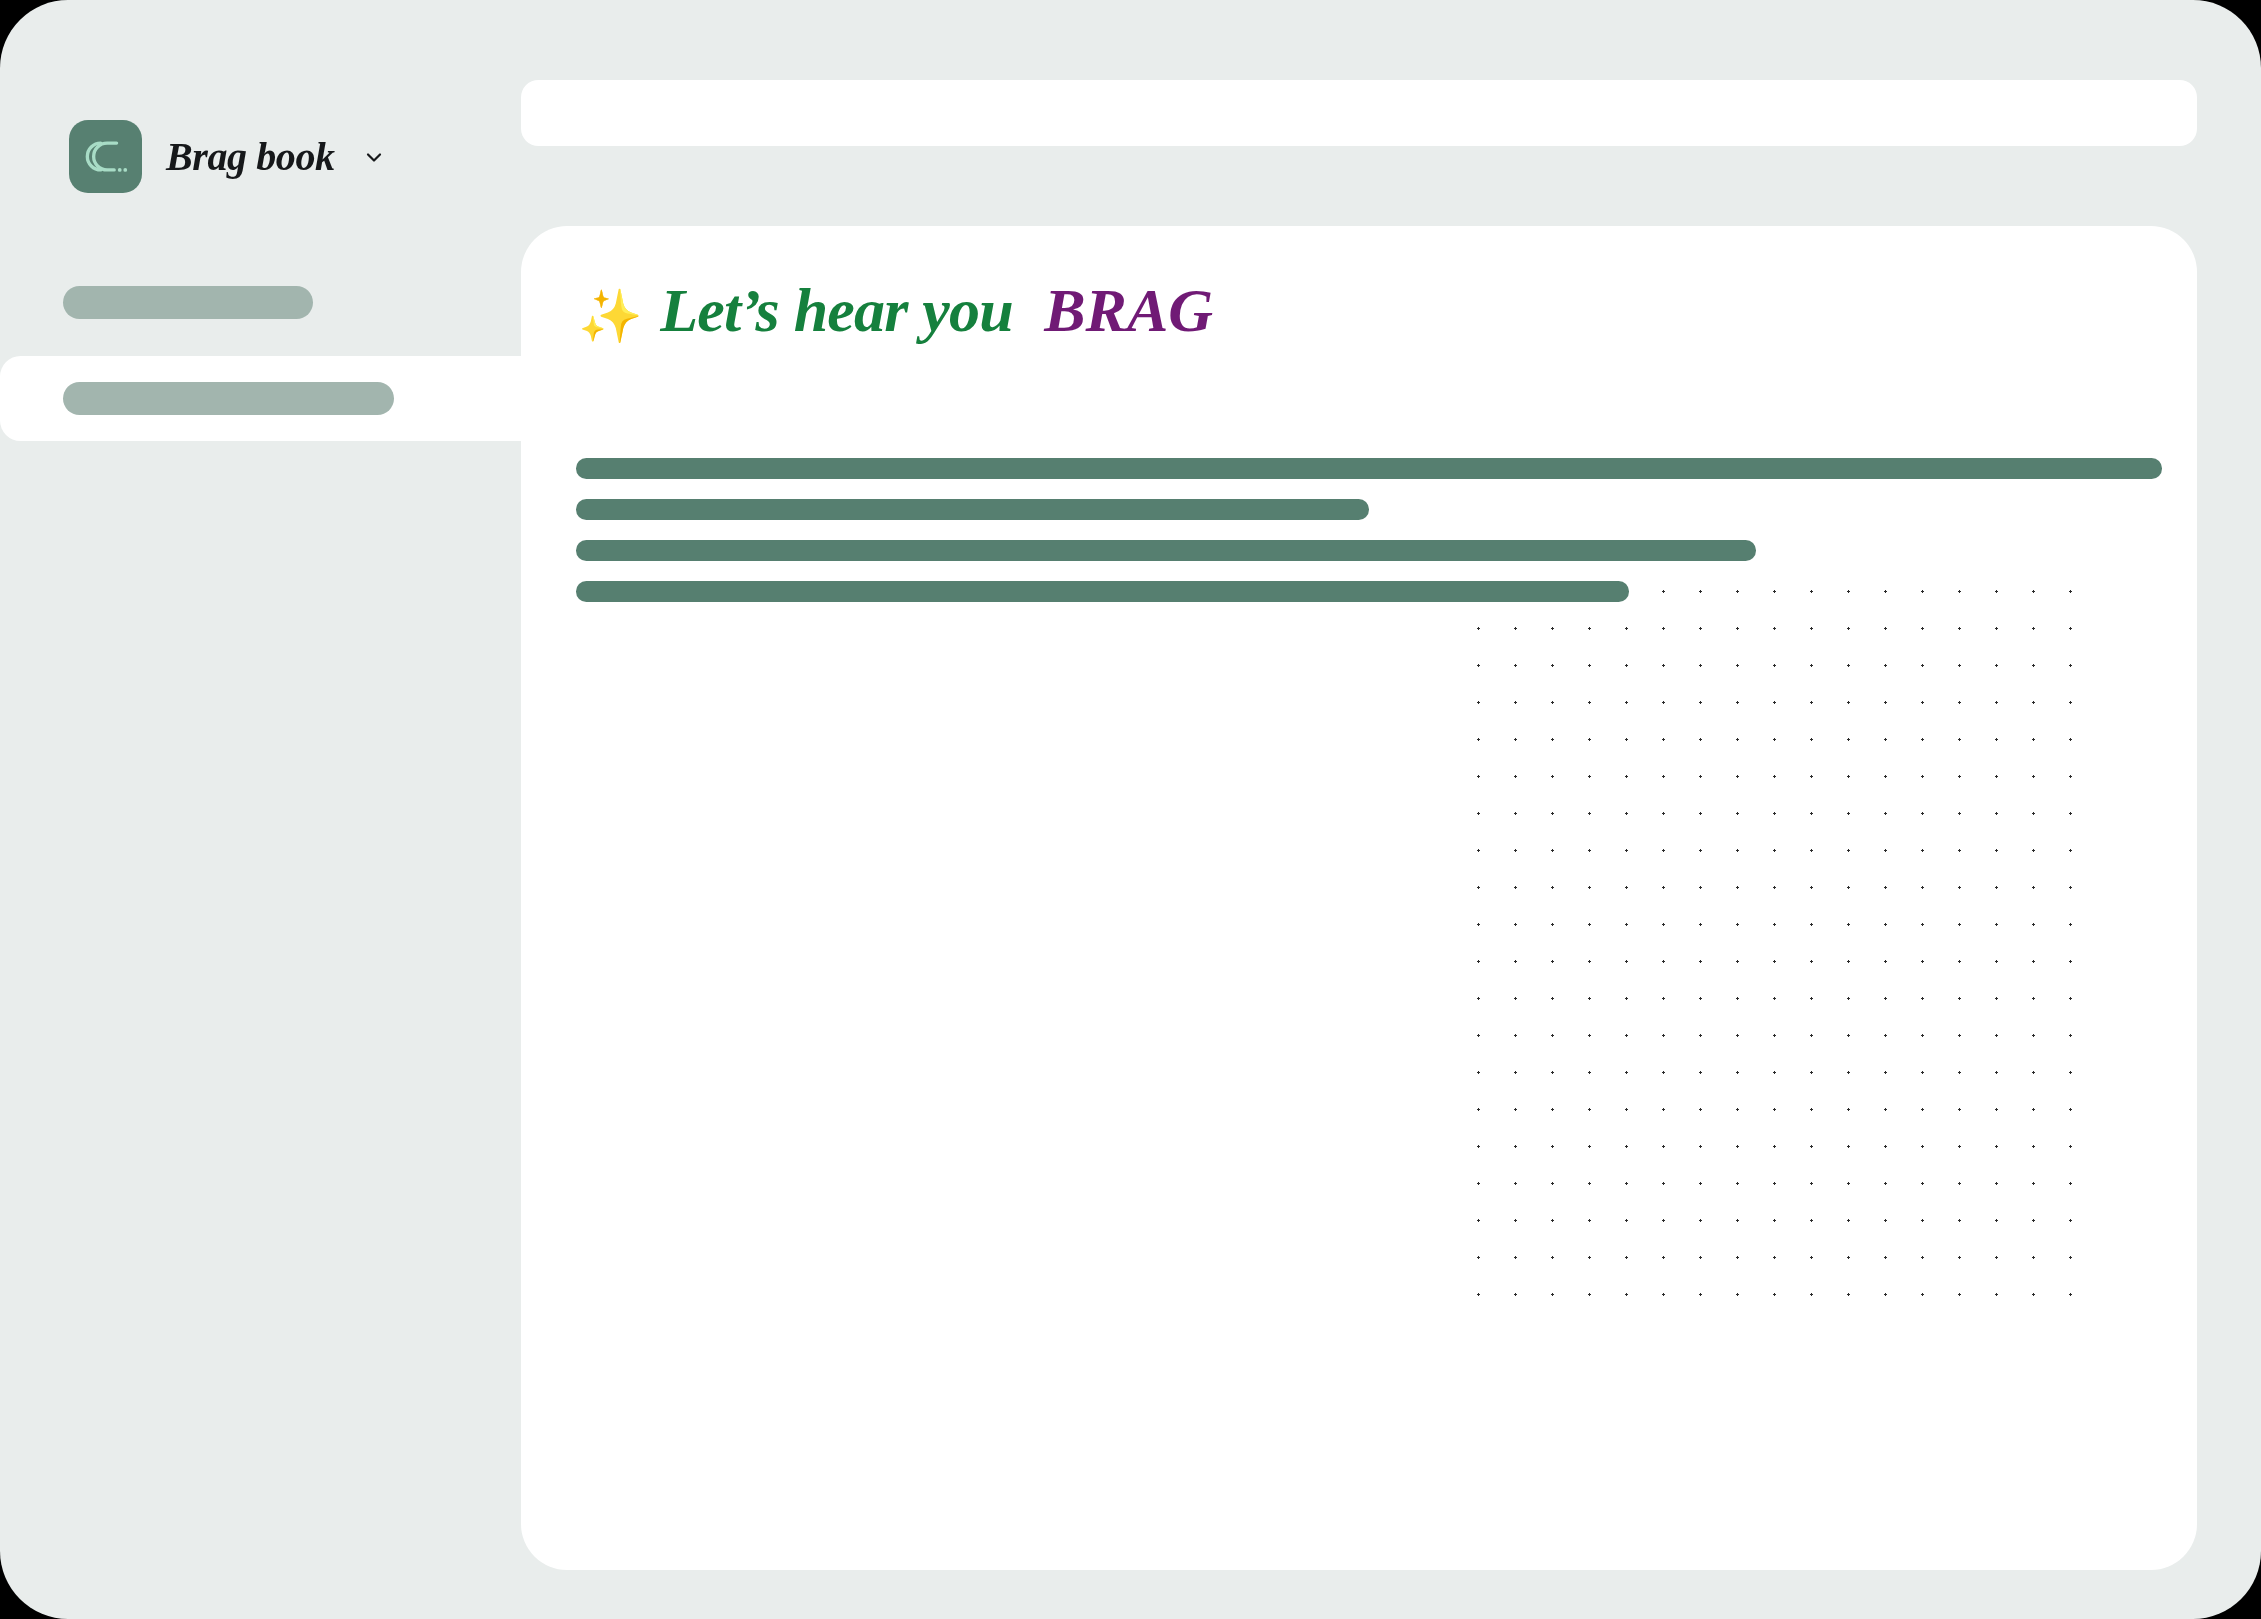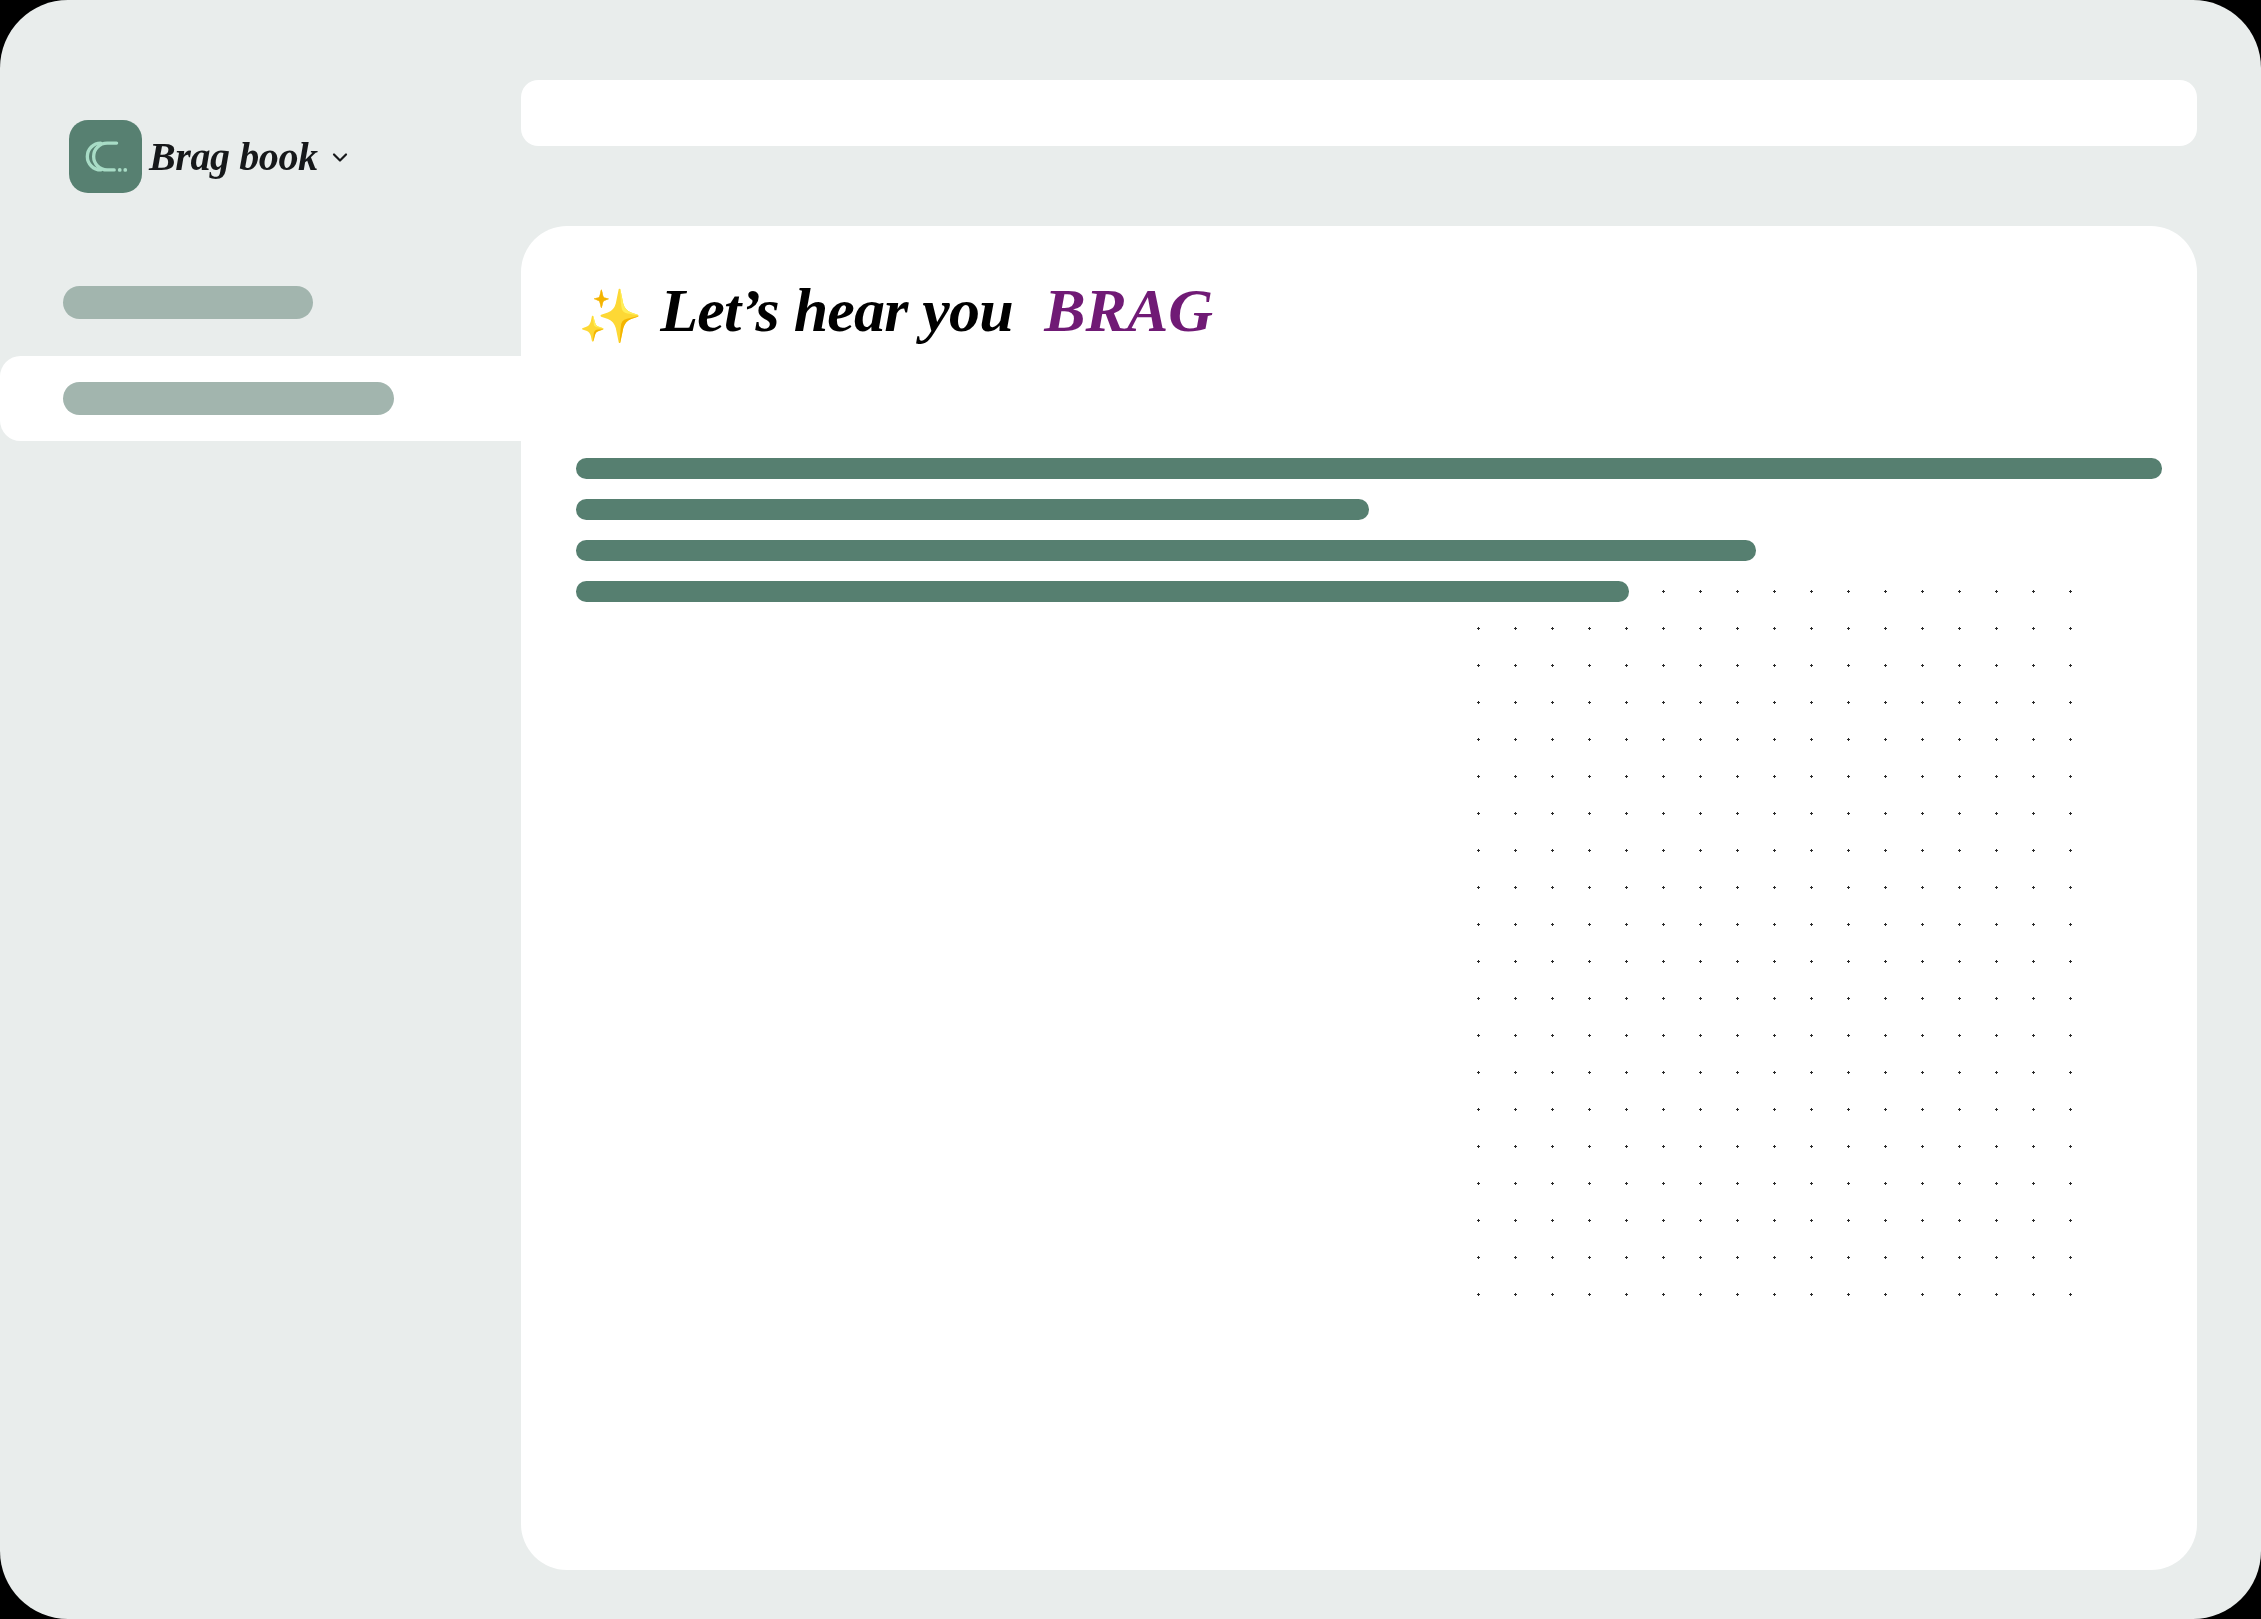--- a/index.html
+++ b/index.html
@@ -34,21 +34,21 @@
     width: 521px;
     height: 1619px;
   }
 
   .brand {
     position: absolute;
     left: 69px;
     top: 120px;
     display: flex;
     align-items: center;
-    gap: 7px;
+    gap: 24px;
   }
 
   .brand-logo {
     width: 73px;
     height: 73px;
     border-radius: 19px;
     background: #578071;
     display: flex;
     align-items: center;
     justify-content: center;
@@ -158,21 +158,21 @@
     line-height: 1;
     position: relative;
     top: 3.2px;
   }
 
   .heading-text {
     font-family: "Liberation Serif", serif;
     font-style: italic;
     font-weight: bold;
     font-size: 62px;
-    color: #000000;
+    color: #15803d;
     letter-spacing: -0.8px;
   }
 
   .heading-accent {
     font-family: "Liberation Serif", serif;
     font-style: italic;
     font-weight: bold;
     font-size: 62px;
     color: #701a75;
     letter-spacing: 0px;

